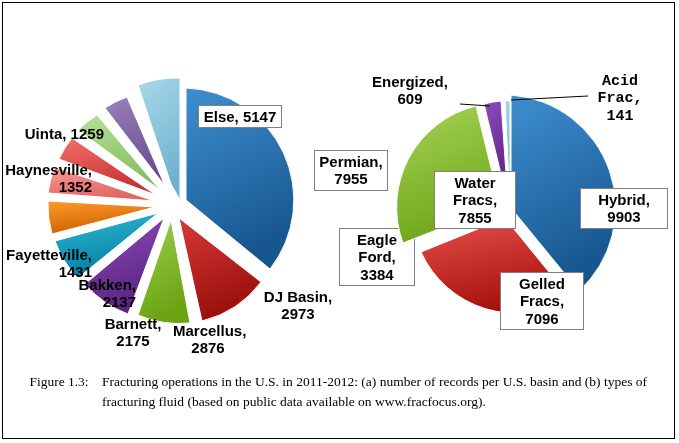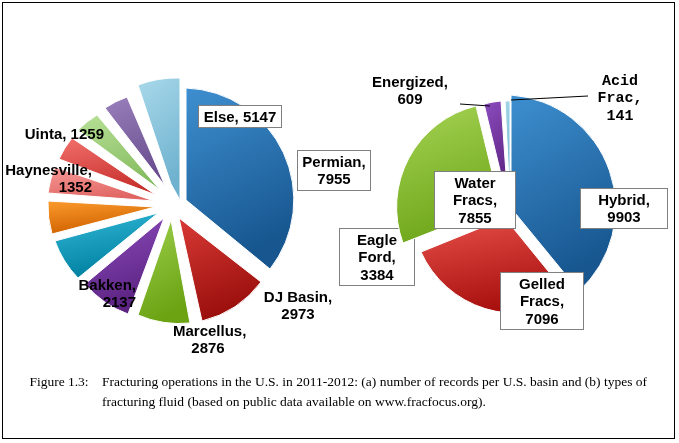--- a/index.html
+++ b/index.html
@@ -156,29 +156,33 @@
         <path fill="url(#gA7)" stroke="#ffffff" stroke-width="1" d="M 148 135 L 51 99 A 103 103 0 0 1 64 78 Z"></path>
 
         <path fill="url(#gA8)" stroke="#ffffff" stroke-width="1" d="M 152 130 L 70 70 A 103 103 0 0 1 89 55 Z"></path>
 
         <path fill="url(#gA9)" stroke="#ffffff" stroke-width="1" d="M 157 126 L 97 48 A 103 103 0 0 1 119 37 Z"></path>
 
         <path fill="url(#gA10)" stroke="#ffffff" stroke-width="1" d="M 163 124 L 130 25 A 108 108 0 0 1 172 18 L 172 140 Z"></path>
       </g>
     </svg>
 
-    <div class="slice-label boxed" style="left: 241px; top: 90px; width: 64px;">Permian,
+    <div class="slice-label boxed" style="left: 258px; top: 90px; width: 64px;">Permian,
 7955</div>
     <div class="slice-label boxed" style="left: 283px; top: 168px; width: 66px;">Eagle Ford,
 3384</div>
     <div class="slice-label plain-left center" style="left: 255px; top: 228px; width: 70px;">DJ Basin,
 2973</div>
     <div class="slice-label center" style="left: 165px; top: 262px; width: 70px;">Marcellus,
 2876</div>
+    <div class="slice-label center" style="left: 92px; top: 255px; width: 66px;">Barnett,
+2175</div>
     <div class="slice-label plain" style="left: -8px; top: 216px; width: 92px; padding-left: 44px;">Bakken, 2137</div>
+    <div class="slice-label plain" style="left: -8px; top: 186px; width: 92px;">Fayetteville,
+1431</div>
     <div class="slice-label plain" style="left: -8px; top: 101px; width: 92px;">Haynesville,
 1352</div>
     <div class="slice-label plain" style="left: 4px; top: 65px; width: 92px;">Uinta, 1259</div>
     <div class="slice-label boxed" style="left: 142px; top: 45px; width: 74px;">Else, 5147</div>
   </div>
 
   <div class="chart-panel" id="panel-b">
     <svg width="312" height="300" viewBox="0 0 312 300">
       <defs>
         <linearGradient id="gB0" x1="0" y1="0" x2="0.3" y2="1">

